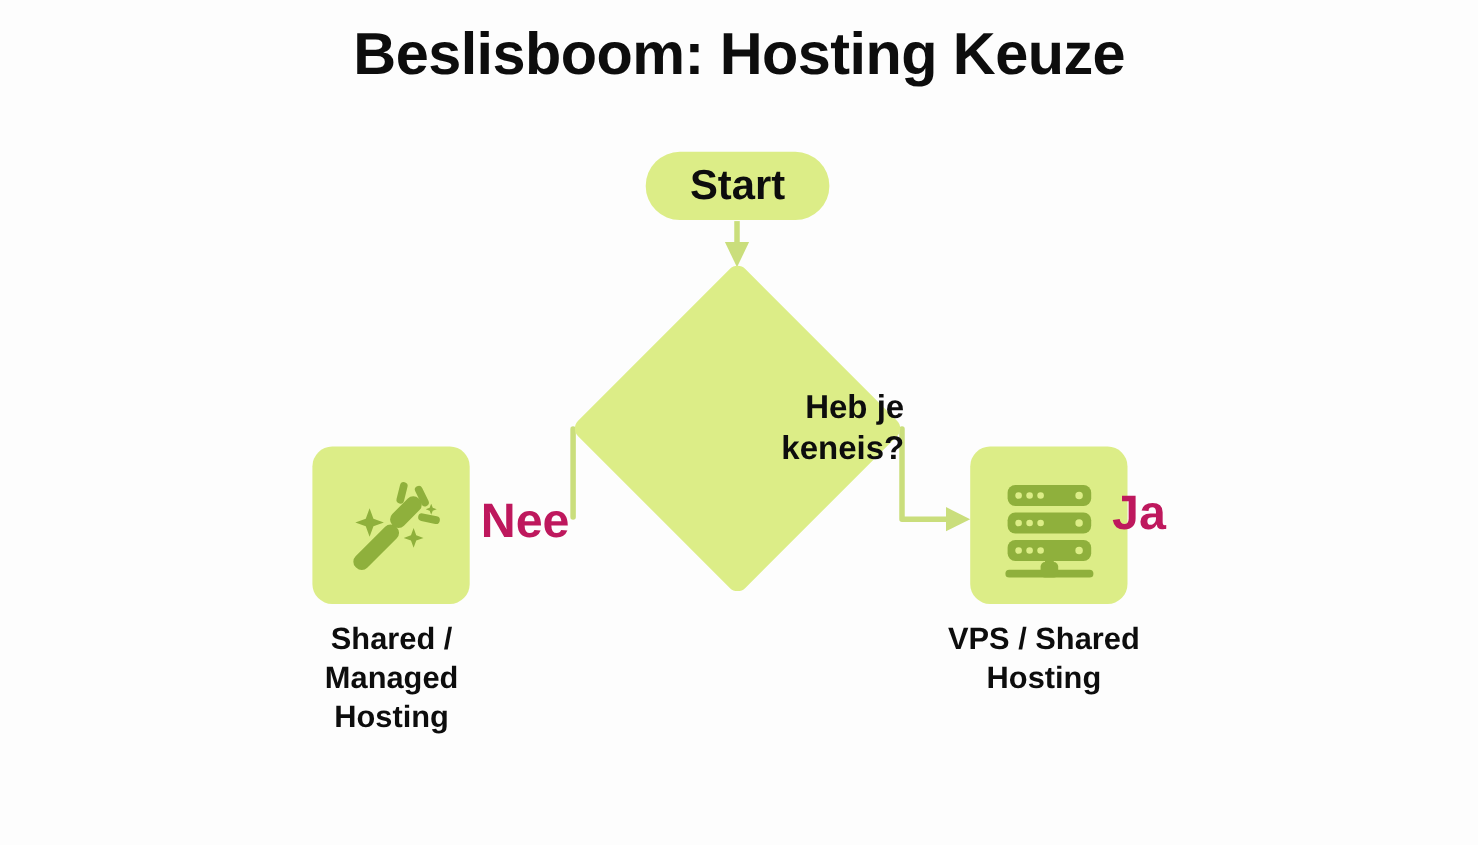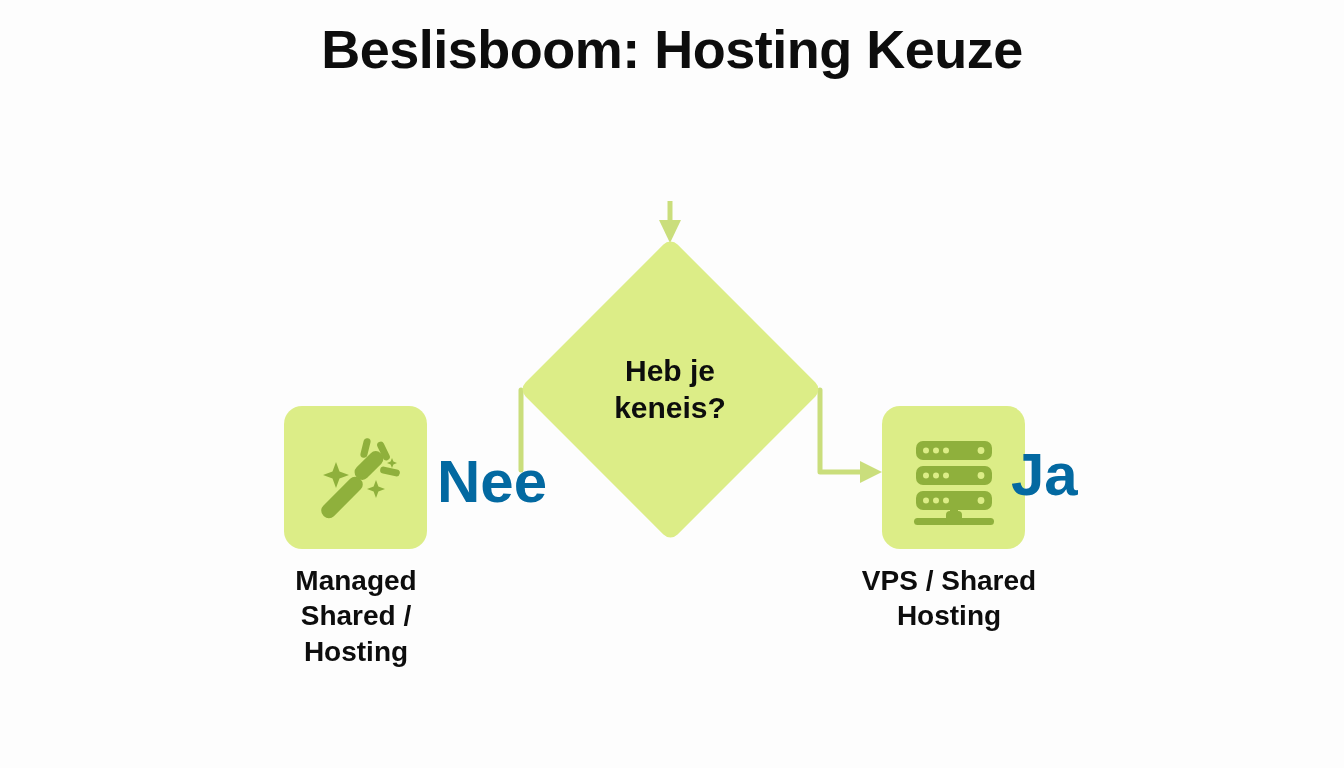--- a/index.html
+++ b/index.html
@@ -83,21 +83,21 @@
     transform: rotate(45deg);
   }
   .diamond-text {
     position: absolute;
     left: 0;
     top: 0;
     width: 304px;
     height: 303px;
     display: flex;
     flex-direction: column;
-    align-items: center;
+    align-items: flex-end;
     justify-content: center;
     font-size: 30px;
     font-weight: bold;
     color: #0d0d0d;
     line-height: 1.22;
     text-align: center;
   }
 
   
   .tile {
@@ -121,23 +121,23 @@
     font-weight: bold;
     color: #0d0d0d;
     line-height: 1.26;
   }
   .caption-left  { left: 235px; top: 563px; width: 242px; }
   .caption-right { left: 828px; top: 563px; width: 242px; }
 
   
   .branch-label {
     position: absolute;
-    font-size: 60px;
-    font-weight: bold;
-    color: #0369a1;
+    font-size: 44px;
+    font-weight: bold;
+    color: #be185d;
     line-height: 1;
     white-space: nowrap;
   }
   .branch-nee { left: 437px; top: 452px; }
   .branch-ja  { left: 1011px; top: 445px; }
 </style>
 </head>
 <body>
 
 <div id="canvas">
@@ -154,20 +154,23 @@
     </g>
 
     <g>
       <path d="M 820 390 L 820 472 L 866 472" stroke="#cade7c" stroke-width="5" fill="none" stroke-linecap="round" stroke-linejoin="round"></path>
       <polygon points="882,472 860,461 860,483" fill="#cade7c"></polygon>
     </g>
   </svg>
 
   <div class="title">Beslisboom: Hosting Keuze</div>
 
+  <div class="start-node">
+    <span class="start-label">Start</span>
+  </div>
 
   <div class="diamond-wrap">
     <div class="diamond-shape"></div>
     <div class="diamond-text">
       <span>Heb je</span>
       <span>keneis?</span>
     </div>
   </div>
 
   <div class="tile tile-left">
@@ -184,22 +187,22 @@
 
         <rect x="56" y="10" width="7" height="20" rx="3.5" transform="rotate(14 59.5 20)"></rect>
         <rect x="74" y="13" width="7" height="20" rx="3.5" transform="rotate(-26 77.5 23)"></rect>
         <rect x="74" y="40" width="20" height="7" rx="3.5" transform="rotate(12 84 43.5)"></rect>
 
         <path d="M86 30 L87.4 33.6 L91 35 L87.4 36.4 L86 40 L84.6 36.4 L81 35 L84.6 33.6 Z"></path>
       </g>
     </svg>
   </div>
   <div class="caption caption-left">
+    <div>Shared /</div>
     <div>Managed</div>
-    <div>Shared /</div>
     <div>Hosting</div>
   </div>
 
   <div class="tile tile-right">
     <svg width="100" height="100" viewBox="0 0 100 100" xmlns="http://www.w3.org/2000/svg">
       <g fill="#8fb03c">
 
         <rect x="12" y="13" width="76" height="19" rx="7"></rect>
 
         <rect x="12" y="38" width="76" height="19" rx="7"></rect>

